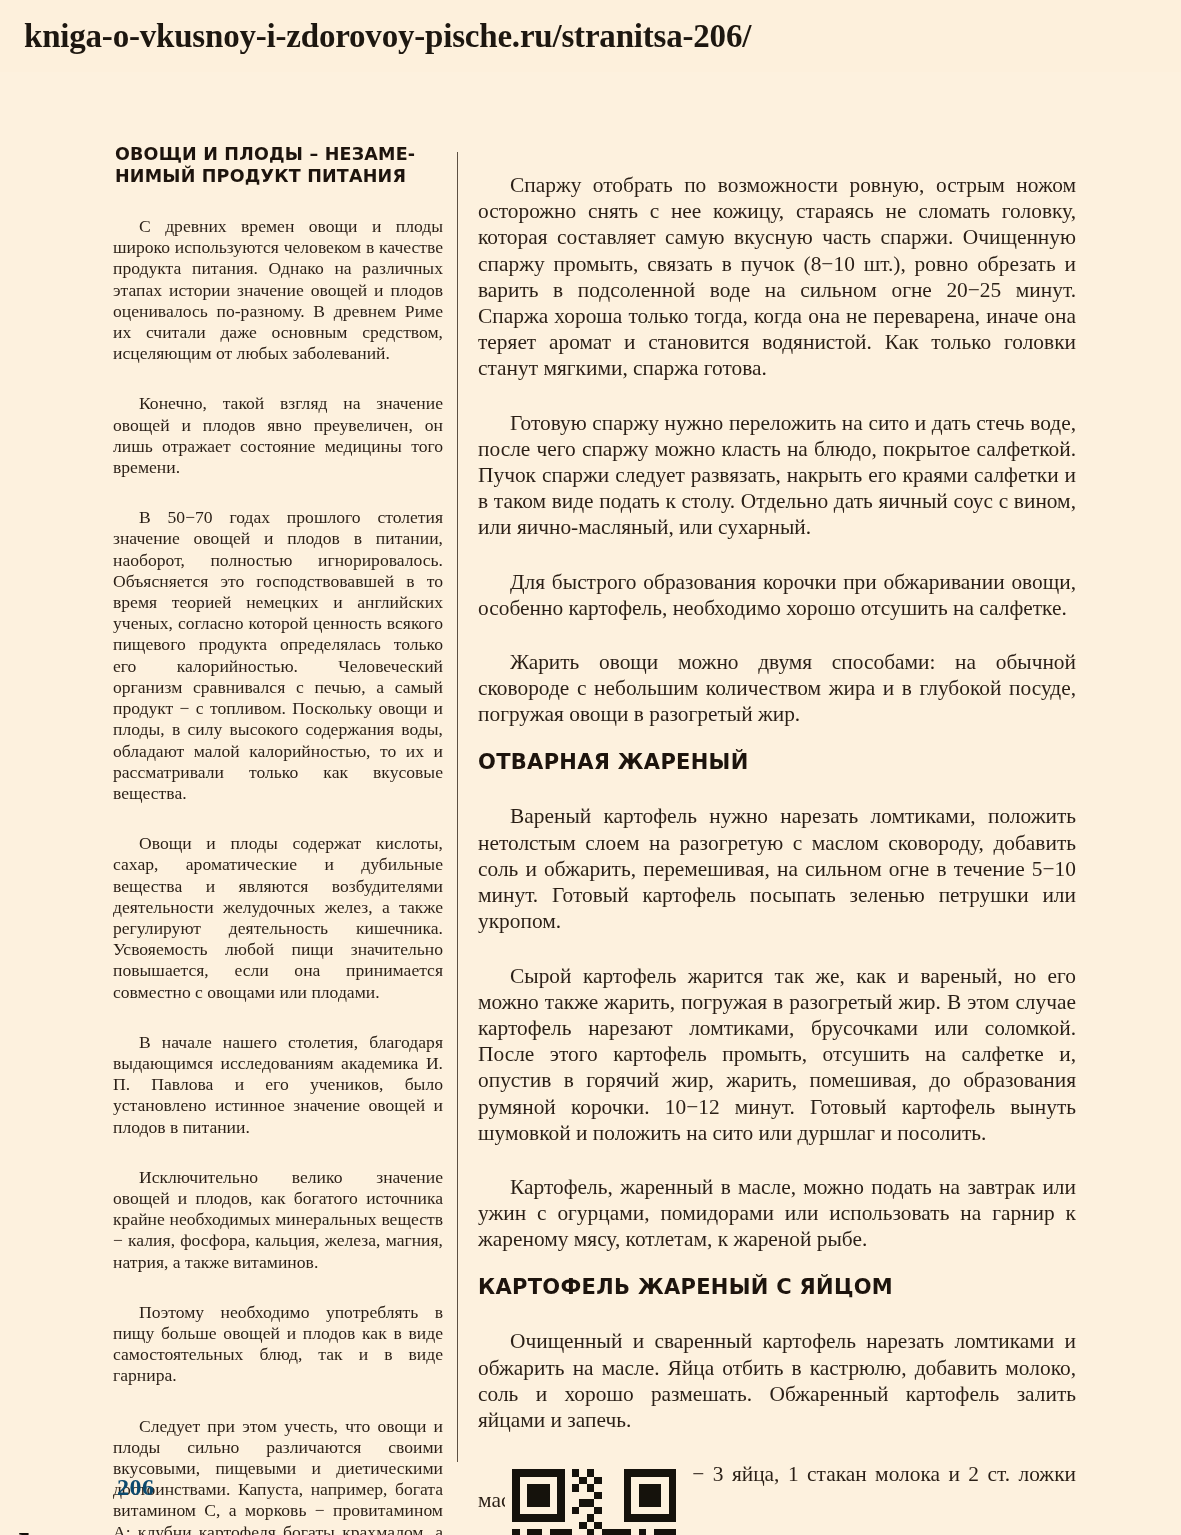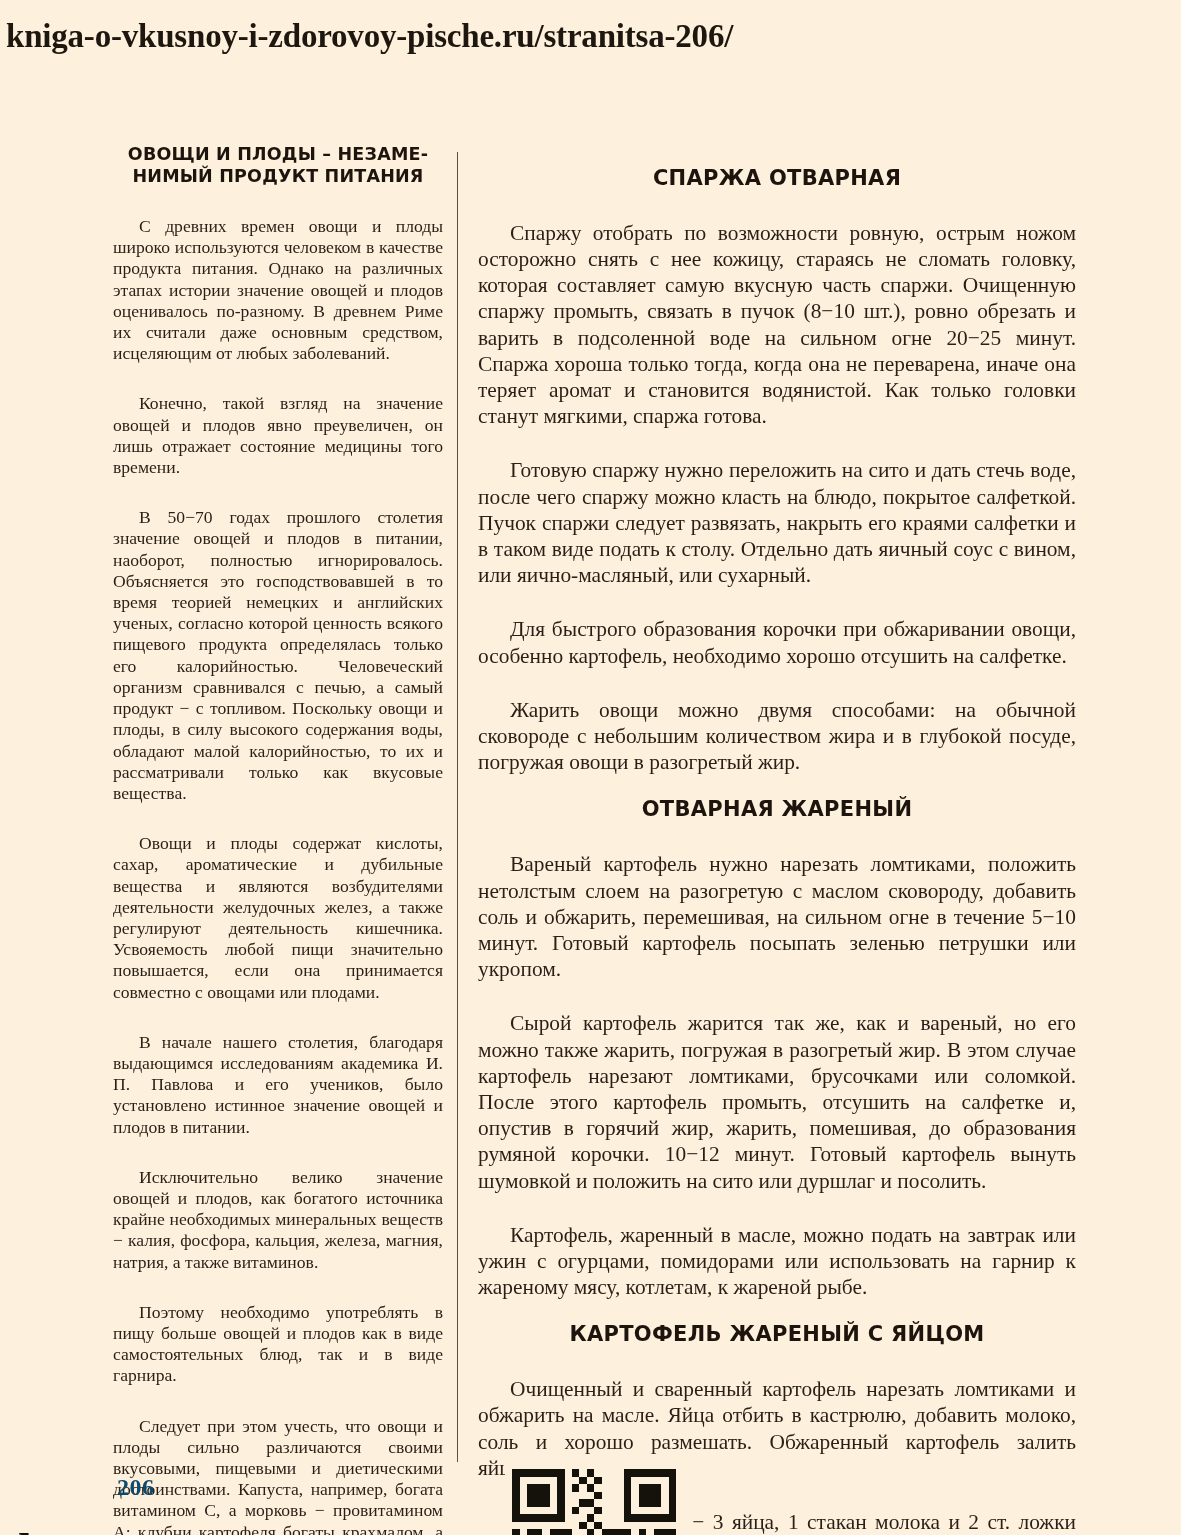--- a/index.html
+++ b/index.html
@@ -21,21 +21,21 @@
   .url-bar {
     position: absolute;
     left: 0;
     top: 0;
     width: 1181px;
     height: 72px;
     display: flex;
     align-items: center;
   }
   .url-text {
-    padding-left: 6px;
+    padding-left: 24px;
     font-family: "Liberation Serif", "DejaVu Serif", serif;
     font-size: 33px;
     font-weight: 700;
     letter-spacing: -0.2px;
     color: #1d1710;
     white-space: nowrap;
   }
 
   
   .page-sheet {
@@ -68,21 +68,21 @@
     width: 1px;
     height: 1310px;
     background: #5d5043;
   }
 
   
   h2.sec-title {
     margin: 0 0 4px 0;
     font-family: "DejaVu Sans", "Liberation Sans", sans-serif;
     font-weight: 700;
-    text-align: center;
+    text-align: left;
     color: #1d140d;
     line-height: 1.23;
   }
   .col-left h2.sec-title {
     font-size: 17.5px;
     letter-spacing: 0.2px;
     padding: 0 2px;
   }
   .col-right h2.sec-title {
     font-size: 21px;
@@ -183,21 +183,20 @@
     <p class="para">Овощи и плоды содержат кислоты, сахар, ароматические и дубильные вещества и являются возбудителями деятельности желудочных желез, а также регулируют деятельность кишечника. Усвояемость любой пищи значительно повышается, если она принимается совместно с овощами или плодами.</p>
     <p class="para">В начале нашего столетия, благодаря выдающимся исследованиям академика И. П. Павлова и его учеников, было установлено истинное значение овощей и плодов в питании.</p>
     <p class="para">Исключительно велико значение овощей и плодов, как богатого источника крайне необходимых минеральных веществ − калия, фосфора, кальция, железа, магния, натрия, а также витаминов.</p>
     <p class="para">Поэтому необходимо употреблять в пищу больше овощей и плодов как в виде самостоятельных блюд, так и в виде гарнира.</p>
     <p class="para">Следует при этом учесть, что овощи и плоды сильно различаются своими вкусовыми, пищевыми и диетическими достоинствами. Капуста, например, богата витамином С, а морковь − провитамином А; клубни картофеля богаты крахмалом, а свекла − сахаром. Поэтому ассортимент овощей и плодов, используемый в питании, должен быть разнообразным.</p>
     <p class="cont-note">(Окончание на следующей странице)</p>
   </div>
 
   <div class="col-right">
 
-    <h2 class="sec-title mid">СПАРЖА ОТВАРНАЯ</h2>
     <p class="para">Спаржу отобрать по возможности ровную, острым ножом осторожно снять с нее кожицу, стараясь не сломать головку, которая составляет самую вкусную часть спаржи. Очищенную спаржу промыть, связать в пучок (8−10 шт.), ровно обрезать и варить в подсоленной воде на сильном огне 20−25 минут. Спаржа хороша только тогда, когда она не переварена, иначе она теряет аромат и становится водянистой. Как только головки станут мягкими, спаржа готова.</p>
     <p class="para">Готовую спаржу нужно переложить на сито и дать стечь воде, после чего спаржу можно класть на блюдо, покрытое салфеткой. Пучок спаржи следует развязать, накрыть его краями салфетки и в таком виде подать к столу. Отдельно дать яичный соус с вином, или яично-масляный, или сухарный.</p>
 
     <p class="para">Для быстрого образования корочки при обжаривании овощи, особенно картофель, необходимо хорошо отсушить на салфетке.</p>
     <p class="para">Жарить овощи можно двумя способами: на обычной сковороде с небольшим количеством жира и в глубокой посуде, погружая овощи в разогретый жир.</p>
 
     <h2 class="sec-title mid">ОТВАРНАЯ ЖАРЕНЫЙ</h2>
     <p class="para">Вареный картофель нужно нарезать ломтиками, положить нетолстым слоем на разогретую с маслом сковороду, добавить соль и обжарить, перемешивая, на сильном огне в течение 5−10 минут. Готовый картофель посыпать зеленью петрушки или укропом.</p>
     <p class="para">Сырой картофель жарится так же, как и вареный, но его можно также жарить, погружая в разогретый жир. В этом случае картофель нарезают ломтиками, брусочками или соломкой. После этого картофель промыть, отсушить на салфетке и, опустив в горячий жир, жарить, помешивая, до образования румяной корочки. 10−12 минут. Готовый картофель вынуть шумовкой и положить на сито или дуршлаг и посолить.</p>
     <p class="para">Картофель, жаренный в масле, можно подать на завтрак или ужин с огурцами, помидорами или использовать на гарнир к жареному мясу, котлетам, к жареной рыбе.</p>

